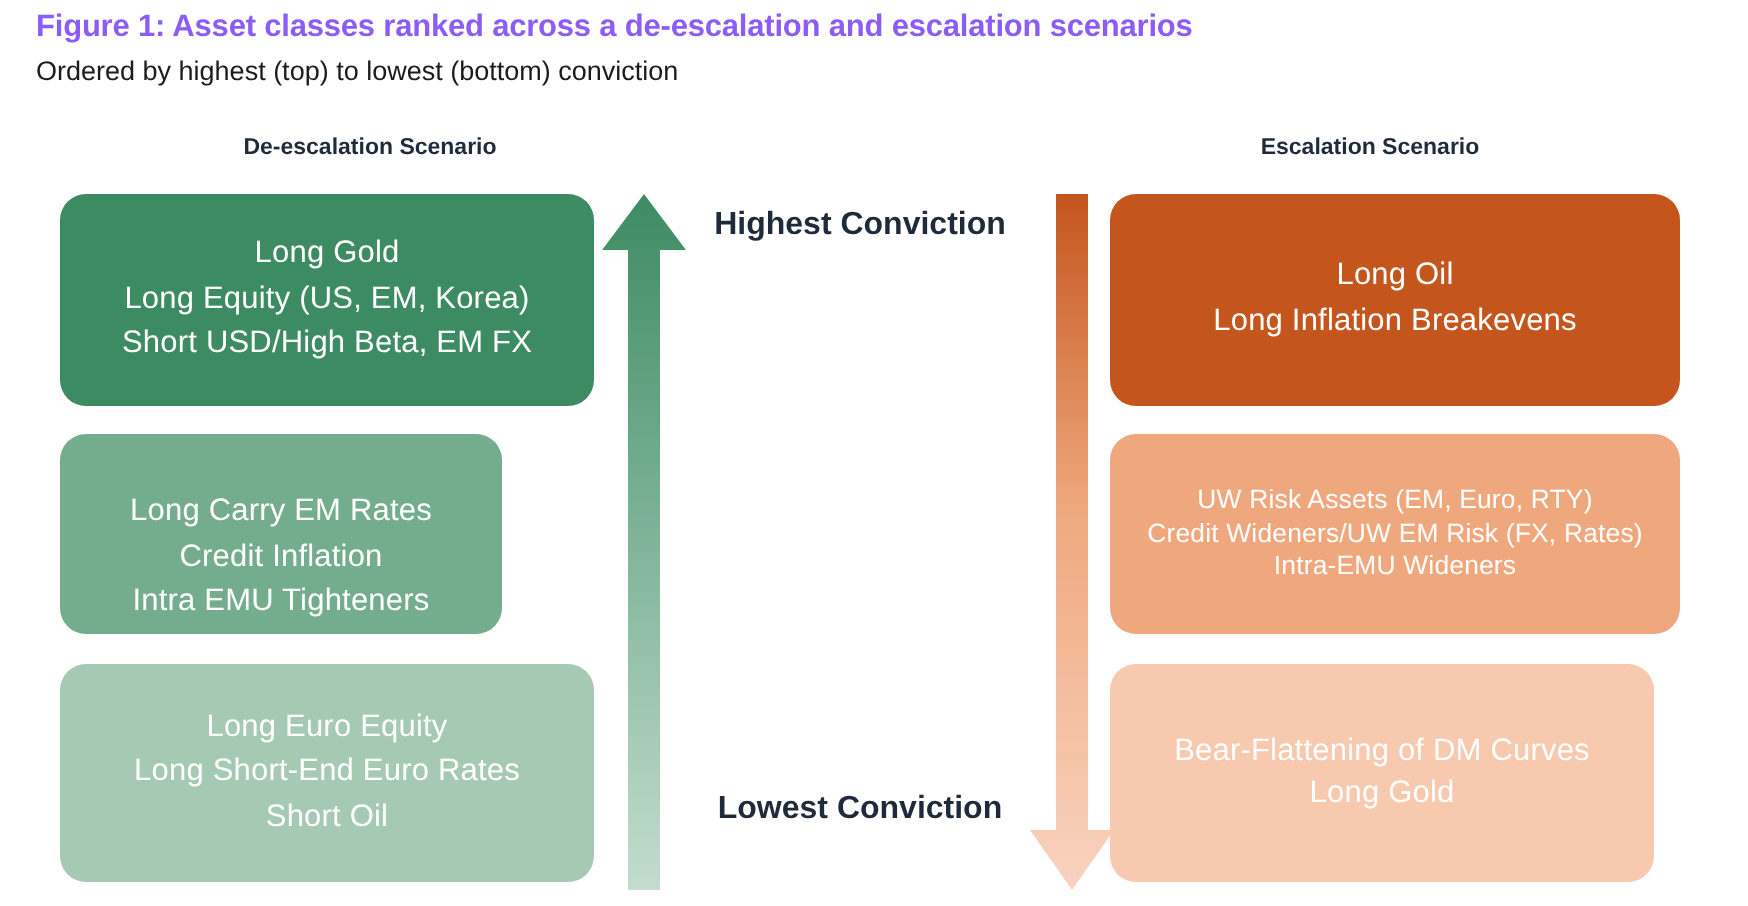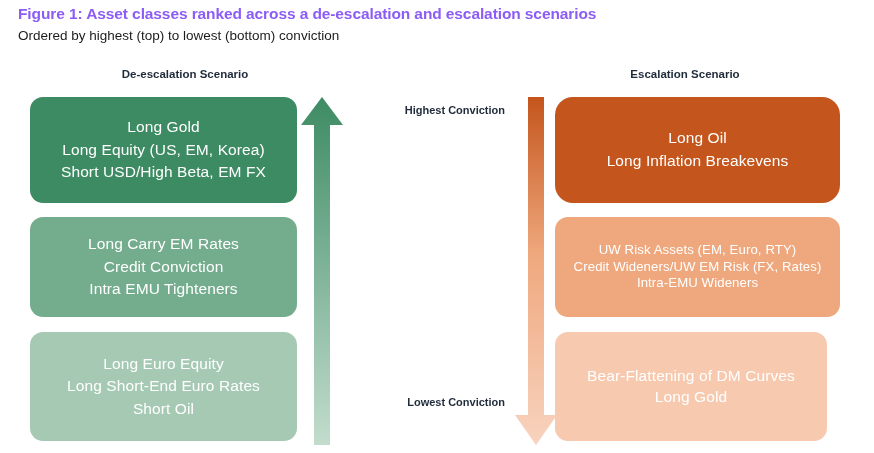--- a/index.html
+++ b/index.html
@@ -76,40 +76,40 @@
     width: 100%;
     font-size: 15.5px;
     line-height: 1.46;
     font-weight: normal;
     color: #ffffff;
     letter-spacing: 0.1px;
   }
 
   
   #box-left-0 { left: 30px; top: 97px;  width: 267px; height: 106px; background: #3D8B63; }
-  #box-left-1 { left: 30px; top: 217px; width: 267px; height: 100px; background: #74AD8E; }
+  #box-left-1 { left: 30px; top: 217px; width: 221px; height: 100px; background: #74AD8E; justify-content: flex-end; }
   #box-left-2 { left: 30px; top: 332px; width: 267px; height: 109px; background: #A6C9B4; text-align: center; }
 
   
-  #box-right-0 { left: 555px; top: 97px;  width: 285px; height: 106px; background: #C4551C; border-radius: 18px; }
+  #box-right-0 { left: 555px; top: 97px;  width: 285px; height: 106px; background: #C4551C; }
   #box-right-1 { left: 555px; top: 217px; width: 285px; height: 100px; background: #EFA87D; }
   #box-right-2 { left: 555px; top: 332px; width: 272px; height: 109px; background: #F7C9AF; }
 
   
   #box-right-1 .box-line { font-size: 13.2px; line-height: 1.26; }
   #box-right-2 .box-line { font-size: 15.5px; line-height: 1.32; }
 
   
   .conviction-label {
     position: absolute;
-    font-size: 11px;
+    font-size: 16px;
     font-weight: bold;
     color: #1F2B3A;
     white-space: nowrap;
-    text-align: right;
+    text-align: center;
   }
   #label-highest { left: 355px; top: 104px; width: 150px; }
   #label-lowest  { left: 355px; top: 396px; width: 150px; }
 
   
   .arrow-svg {
     position: absolute;
   }
   #arrow-up   { left: 300px; top: 95px;  width: 44px; height: 352px; }
   #arrow-down { left: 512px; top: 95px;  width: 46px; height: 352px; }
@@ -128,21 +128,21 @@
   <div class="col-header" id="header-escalation">Escalation Scenario</div>
 
   <div class="scenario-box" id="box-left-0">
     <span class="box-line">Long Gold</span>
     <span class="box-line">Long Equity (US, EM, Korea)</span>
     <span class="box-line">Short USD/High Beta, EM FX</span>
   </div>
 
   <div class="scenario-box" id="box-left-1">
     <span class="box-line">Long Carry EM Rates</span>
-    <span class="box-line">Credit Conviction</span>
+    <span class="box-line">Credit Inflation</span>
     <span class="box-line">Intra EMU Tighteners</span>
   </div>
 
   <div class="scenario-box" id="box-left-2">
     <span class="box-line">Long Euro Equity</span>
     <span class="box-line">Long Short-End Euro Rates</span>
     <span class="box-line">Short Oil</span>
   </div>
 
   <div class="scenario-box" id="box-right-0">

